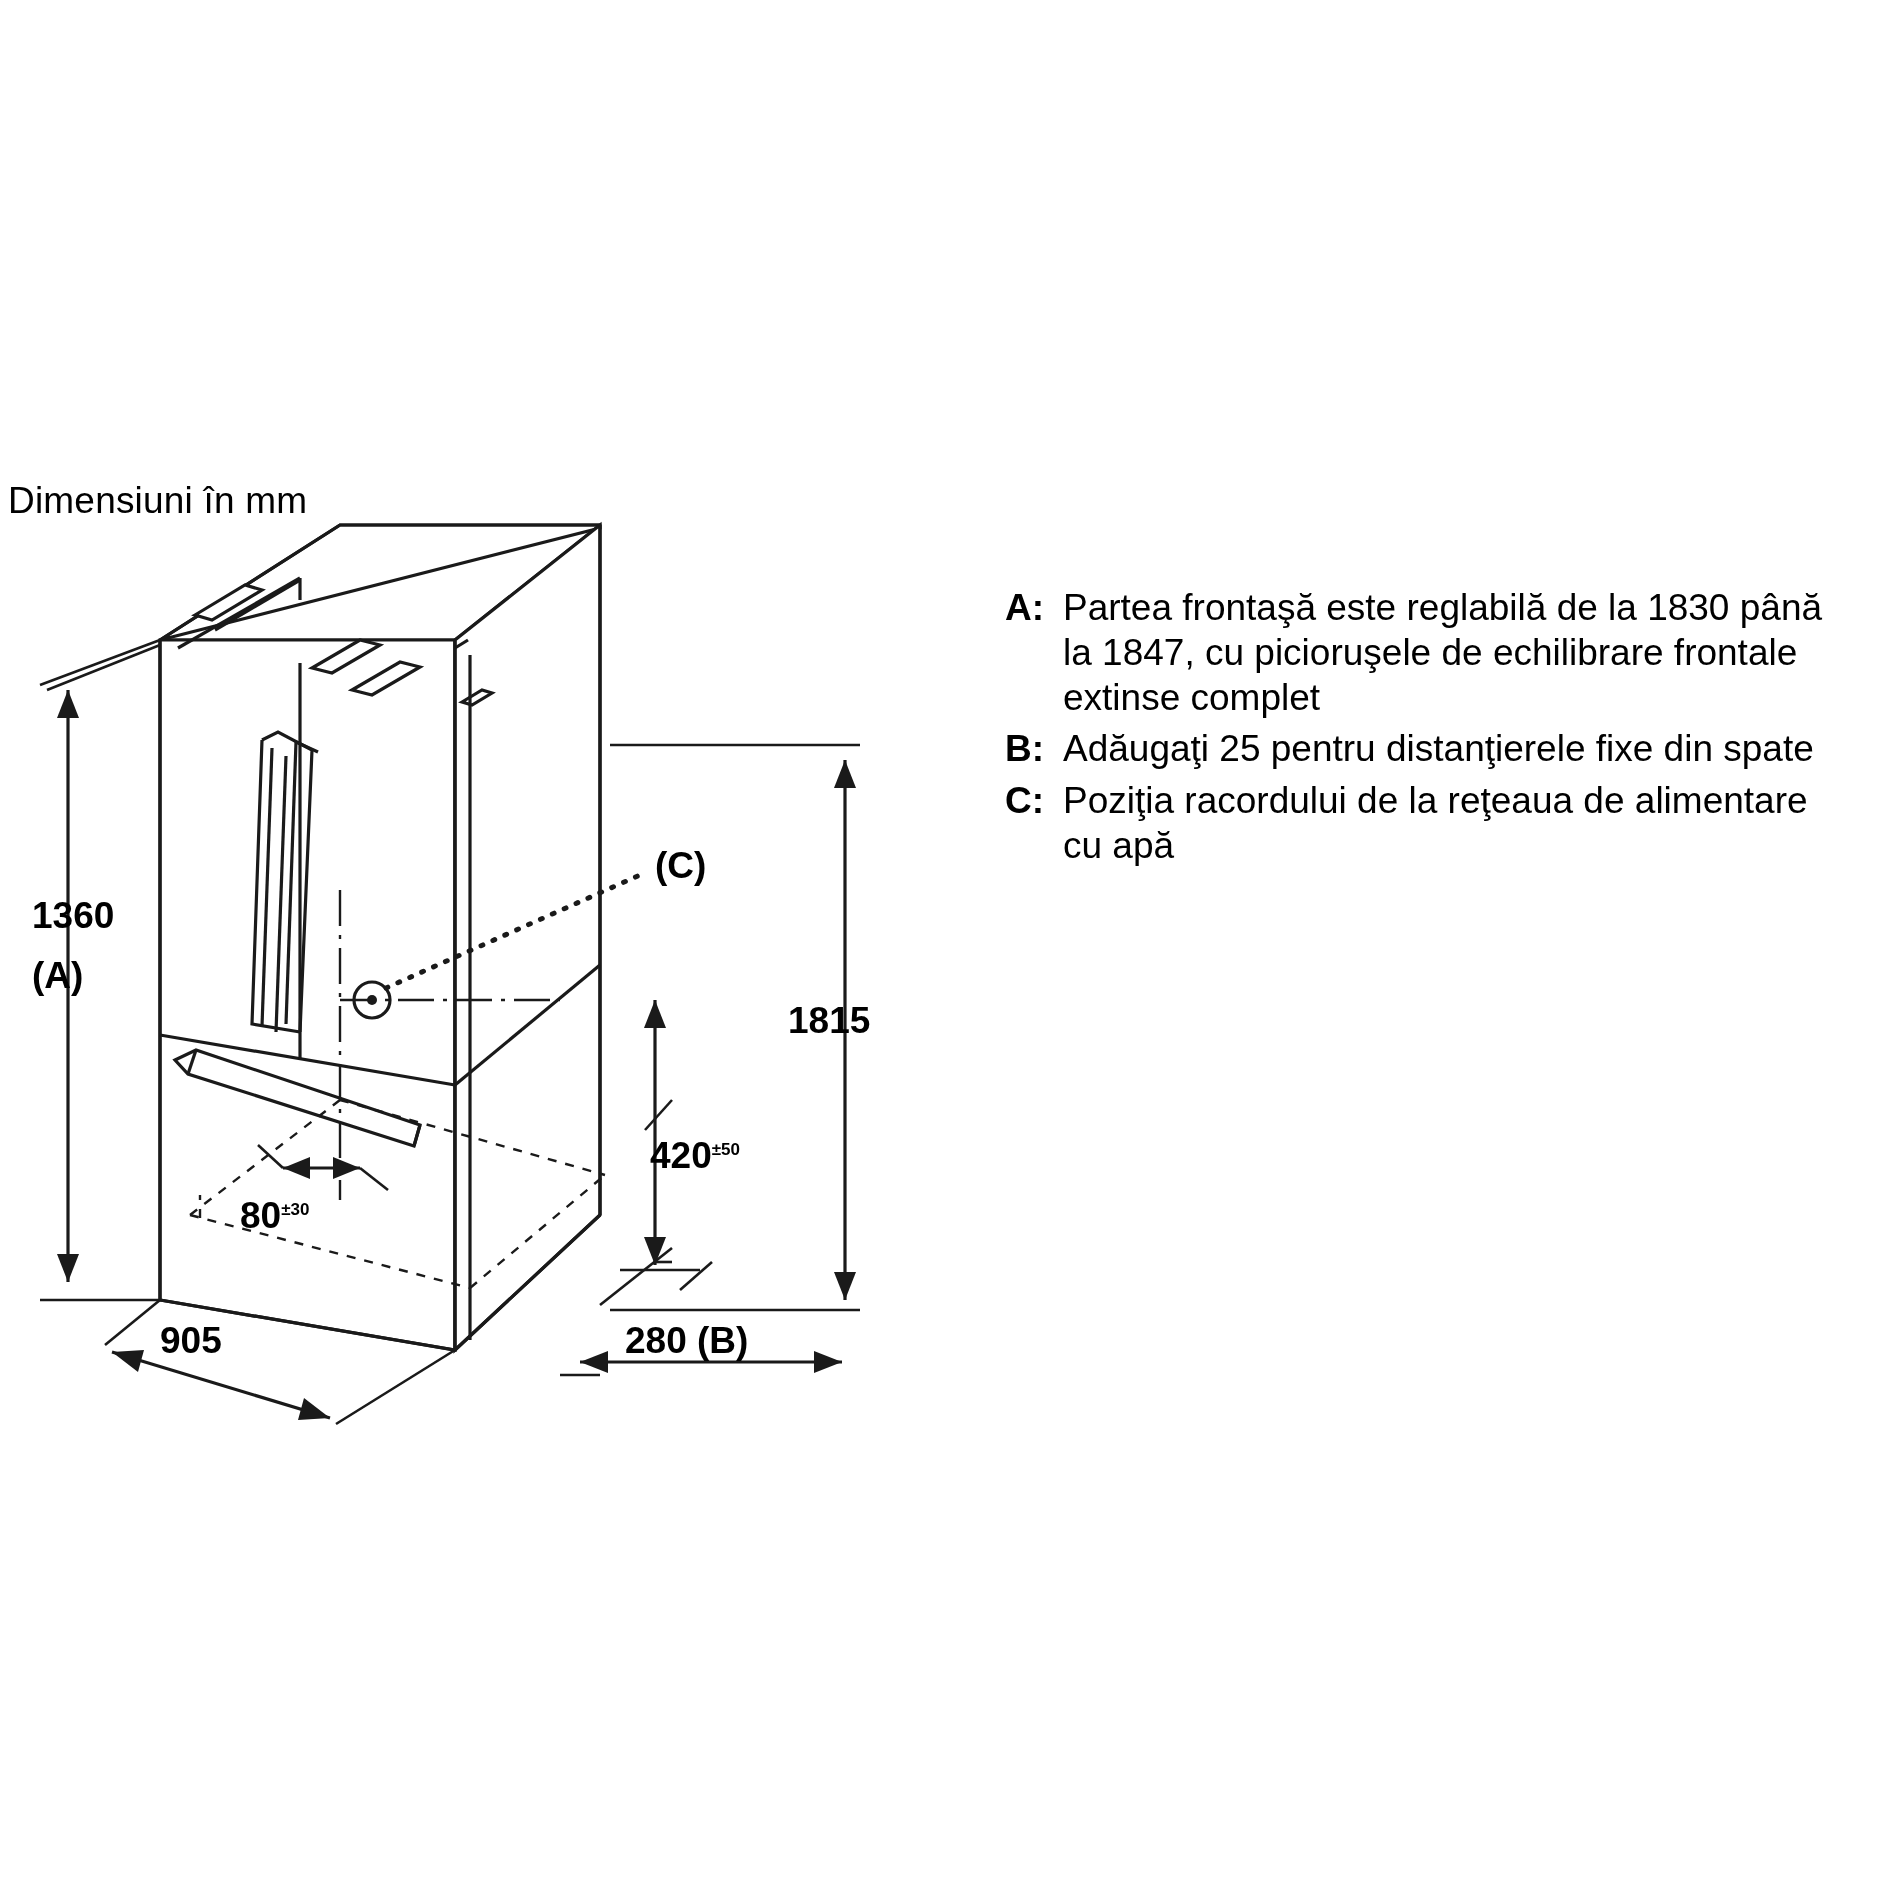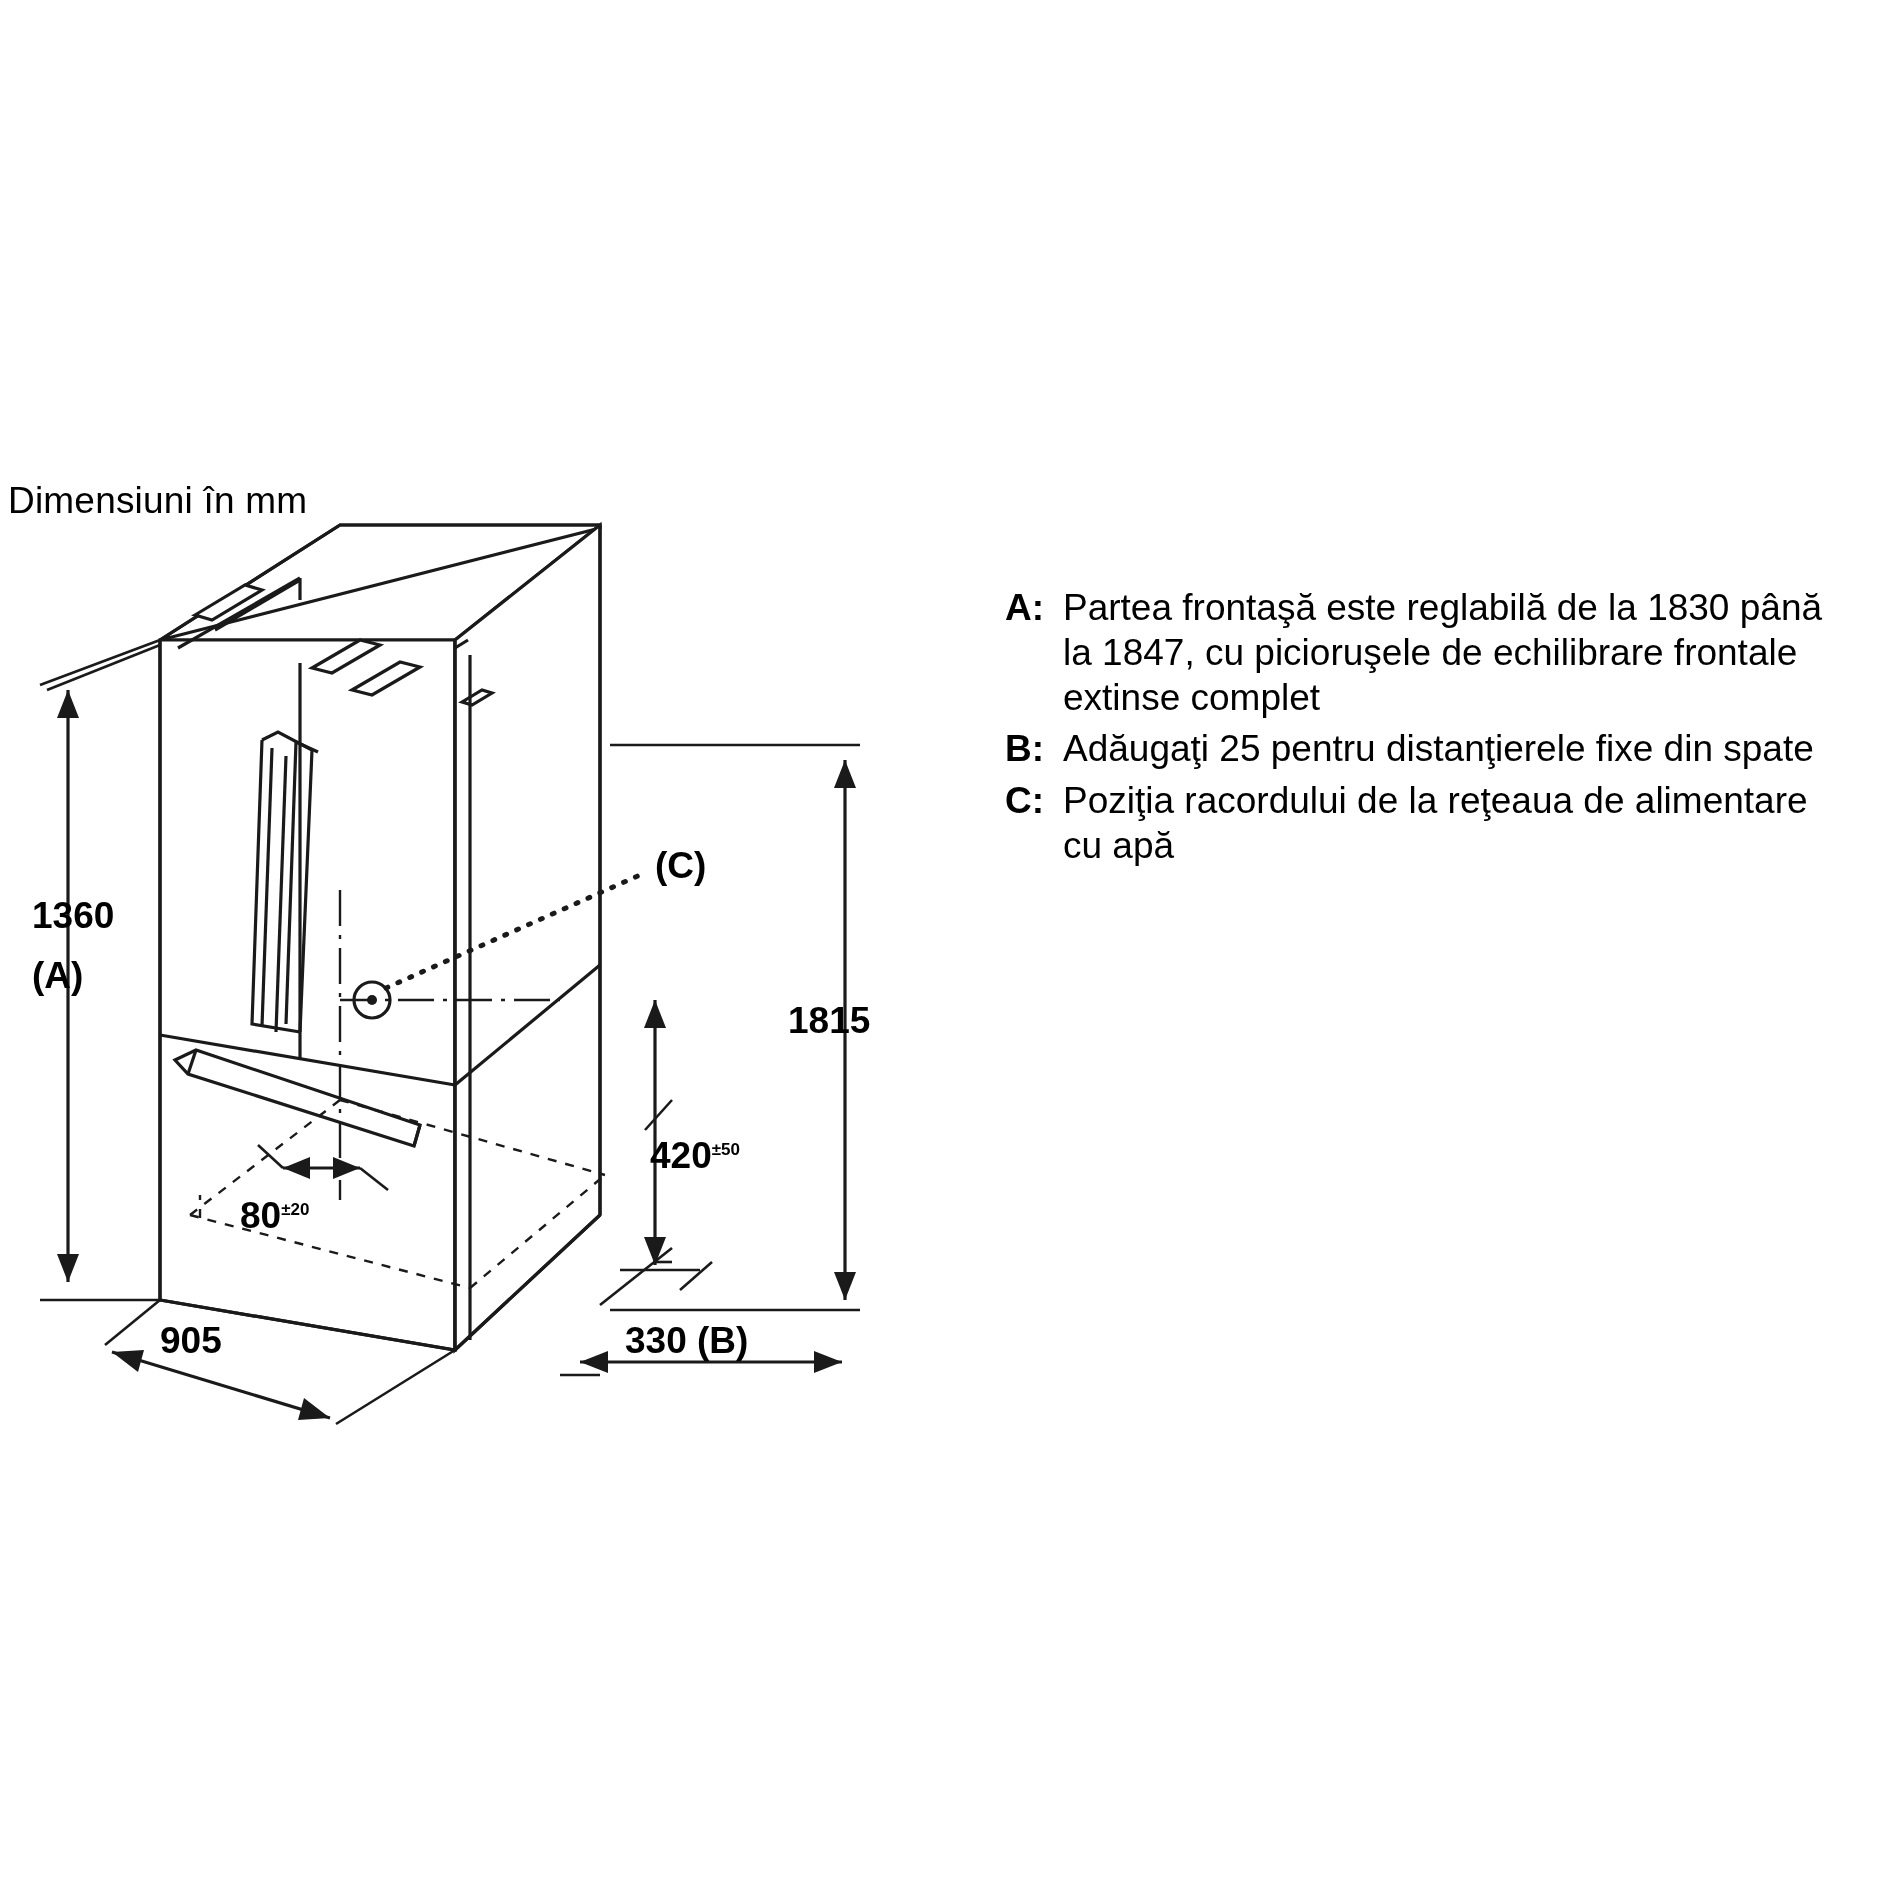--- a/index.html
+++ b/index.html
@@ -187,26 +187,26 @@
   <div class="label bold" style="left:32px; top:895px;">1360</div>
   <div class="label bold" style="left:32px; top:955px;">(A)</div>
 
   <div class="label bold" style="left:788px; top:1000px;text-align:center;">1815</div>
 
   <div class="label bold" style="left:650px; top:1135px;">
     <span>420</span><span class="sup">±50</span>
   </div>
 
   <div class="label bold" style="left:240px; top:1195px;">
-    <span>80</span><span class="sup">±20</span>
+    <span>80</span><span class="sup">±30</span>
   </div>
 
   <div class="label bold" style="left:160px; top:1320px;">905</div>
 
-  <div class="label bold" style="left:625px; top:1320px;">330 (B)</div>
+  <div class="label bold" style="left:625px; top:1320px;">280 (B)</div>
 
   <div class="label bold" style="left:655px; top:845px;">(C)</div>
 
   <div class="legend">
 
     <div class="legend-row">
       <div class="legend-key">A:</div>
       <div class="legend-text">Partea frontaşă este reglabilă de la 1830 până la 1847, cu picioruşele de echilibrare frontale extinse complet</div>
     </div>
 

